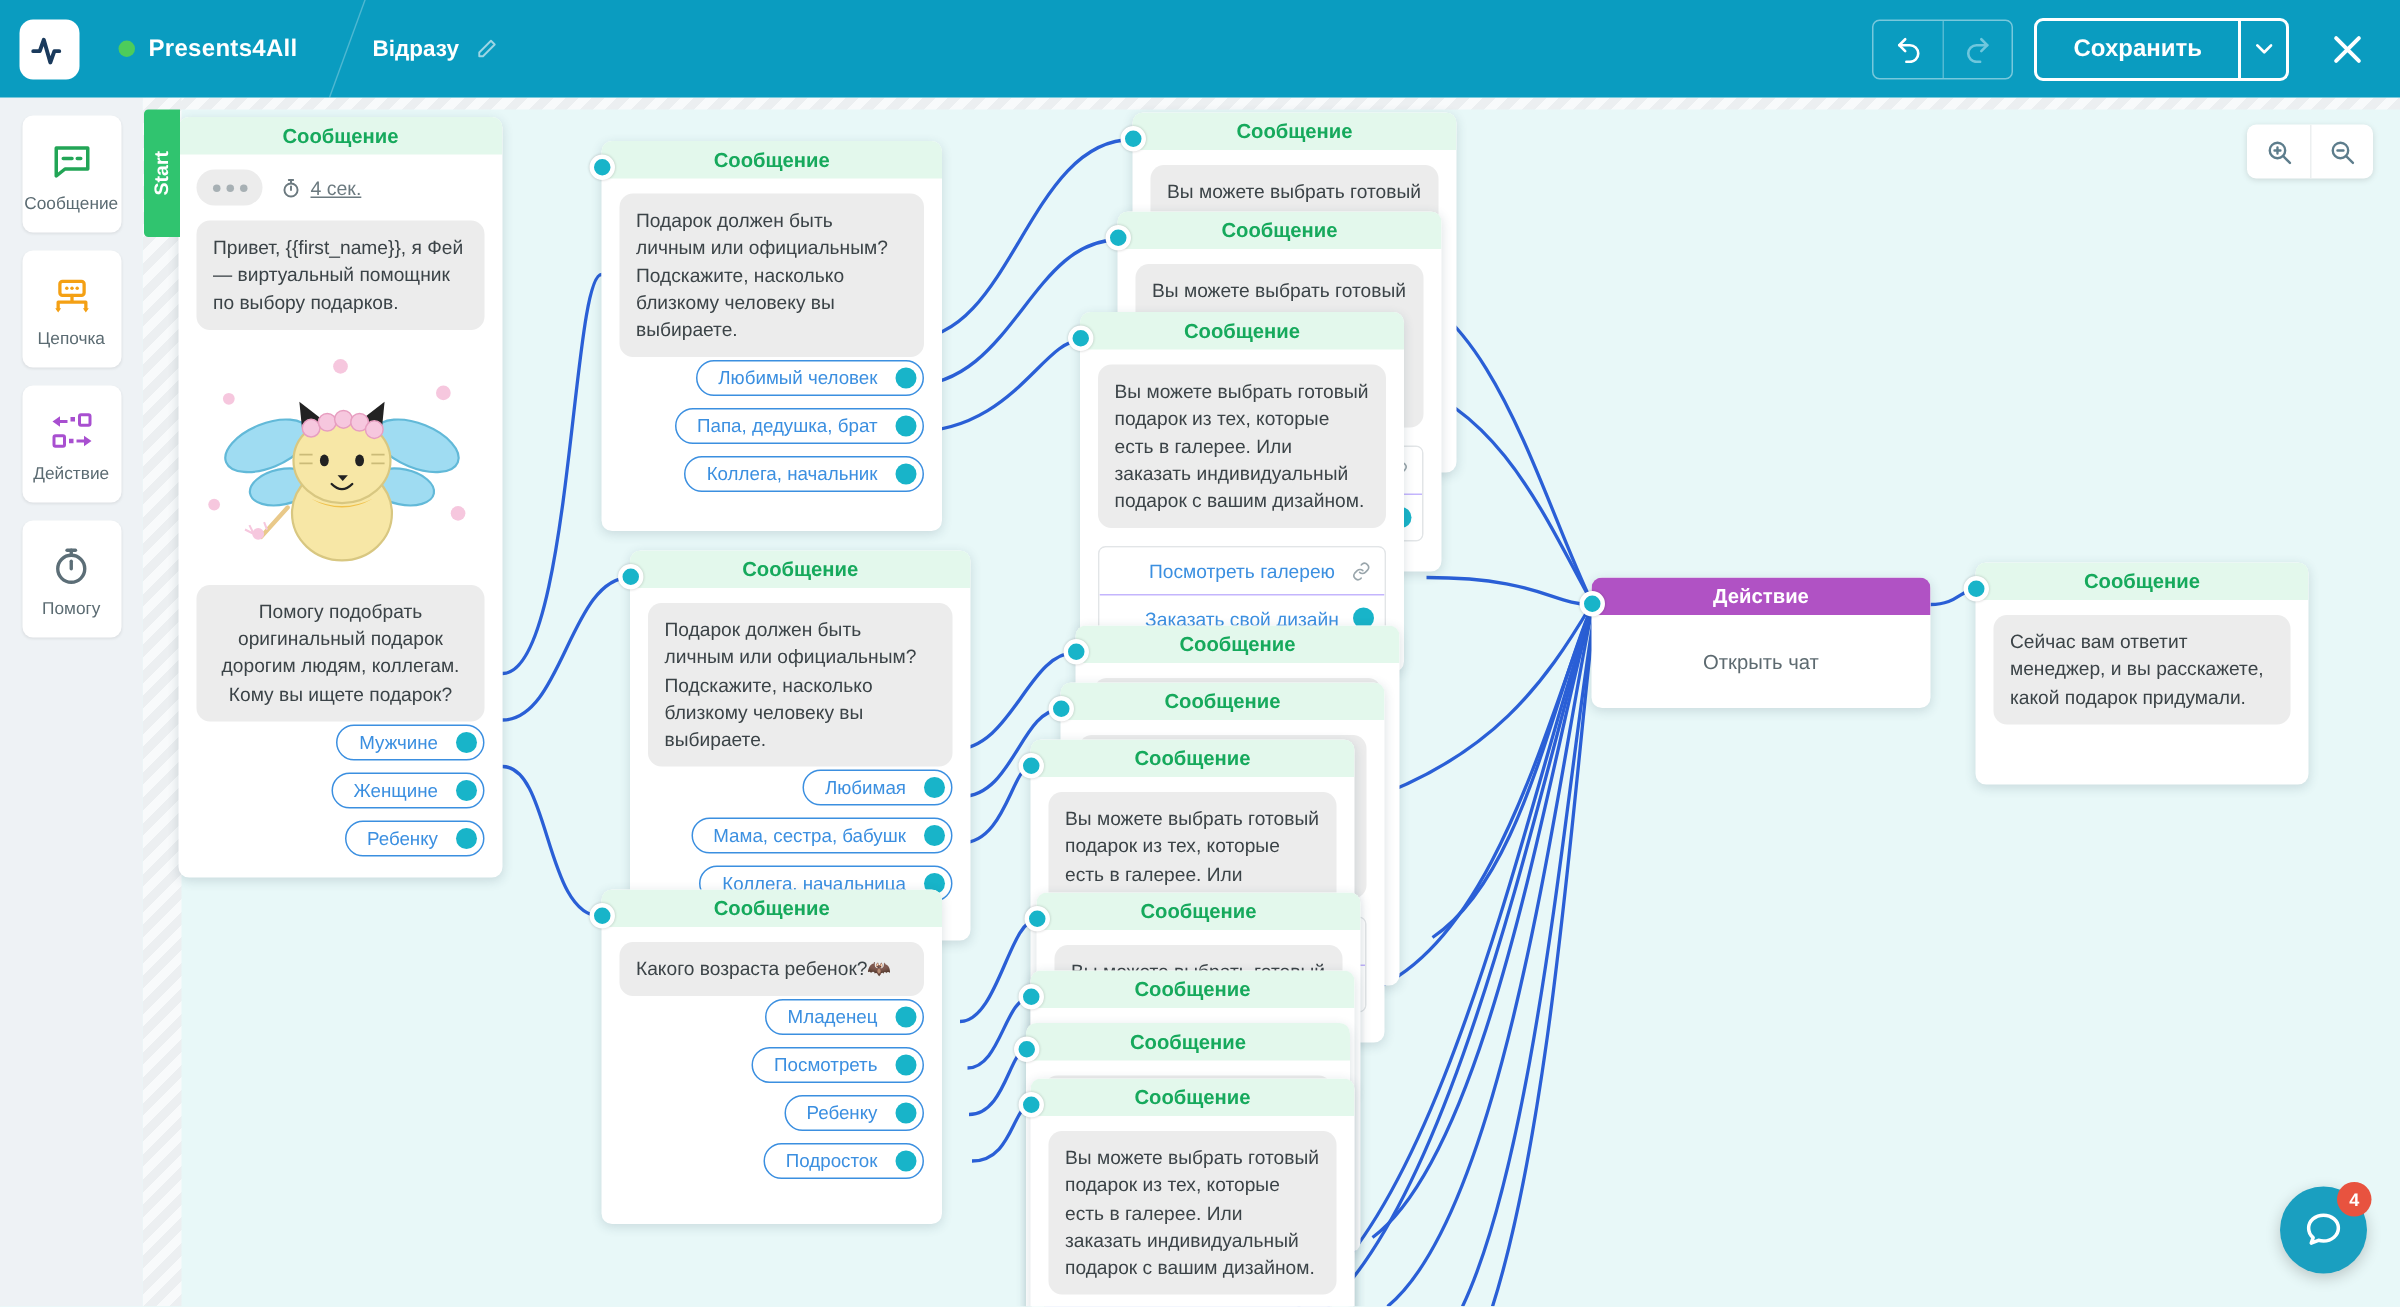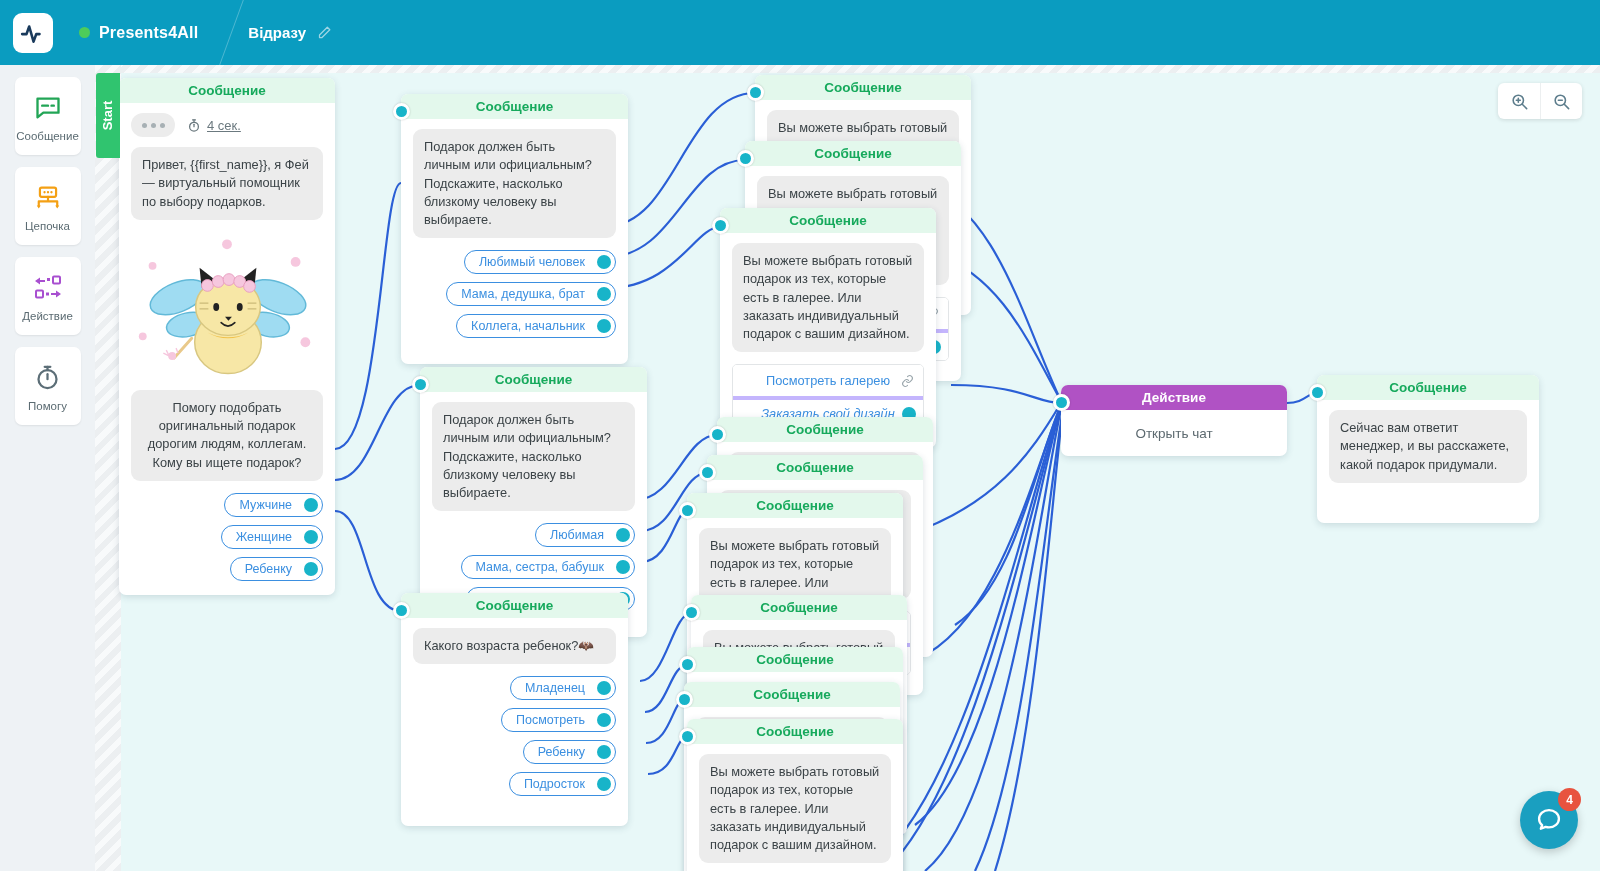--- a/index.html
+++ b/index.html
@@ -122,52 +122,52 @@
     font-size: 12.8px; line-height: 1.43; color: #3b4347;
   }
   .typing-row { display: flex; align-items: center; gap: 12px; margin-bottom: 10px; }
   .typing-bubble {
     width: 44px; height: 24px; background: #ececec; border-radius: 12px;
     display: flex; align-items: center; justify-content: center; gap: 4px;
   }
   .typing-bubble i { width: 5px; height: 5px; border-radius: 50%; background: #a7b0b4; display: block; }
   .timer { display: flex; align-items: center; gap: 6px; font-size: 13px; color: #6b797f; text-decoration: underline; }
 
-  .btn-list { margin-top: 12px; display: flex; flex-direction: column; align-items: flex-end; gap: 8px; }
+  .btn-list { margin-top: 2px; display: flex; flex-direction: column; align-items: flex-end; gap: 8px; }
   .qbtn {
     position: relative; border: 1px solid #3b8fe0; border-radius: 14px;
     background: #fff; color: #3b8fe0; font-size: 12.5px;
     padding: 4px 30px 4px 14px; cursor: pointer; white-space: nowrap;
   }
   .qbtn .conn {
     position: absolute; right: 4px; top: 50%; transform: translateY(-50%);
     width: 14px; height: 14px; border-radius: 50%; background: #18b4c9;
     box-shadow: 0 0 0 2.5px #fff;
   }
   .link-list { margin-top: 12px; border: 1px solid #e2e5e7; border-radius: 5px; overflow: hidden; }
   .link-row {
     position: relative; height: 31px; display: flex; align-items: center; justify-content: center;
     color: #3b8fe0; font-size: 12.8px; cursor: pointer; background: #fff;
   }
-  .link-row + .link-row { border-top: 4px solid #c4b5fd; font-style: italic; }
+  .link-row + .link-row { border-top: 1px solid #c4b5fd; }
   .link-row .ic { position: absolute; right: 9px; top: 50%; transform: translateY(-50%); display: flex; }
   .link-row .conn {
     position: absolute; right: 7px; top: 50%; transform: translateY(-50%);
     width: 14px; height: 14px; border-radius: 50%; background: #18b4c9;
     box-shadow: 0 0 0 2.5px #fff;
   }
 
   
   .in-dot {
     position: absolute; width: 17px; height: 17px; border-radius: 50%;
     background: #18b4c9; border: 3px solid #fff; z-index: 8;
     box-shadow: 0 0 2px rgba(0,0,0,.22);
   }
 
-  .act-body { height: 46px; display: flex; align-items: center; justify-content: center;
+  .act-body { height: 62px; display: flex; align-items: center; justify-content: center;
     font-size: 13.5px; color: #5d6a70; }
 
   .fairy-wrap { margin-top: 10px; height: 152px; display: flex; align-items: center; justify-content: center; }
 
   
   #zoom-ctrls {
     position: absolute; right: 18px; top: 18px; display: flex; z-index: 20;
     background: #fff; border-radius: 6px; box-shadow: 0 1px 4px rgba(0,0,0,.13); overflow: hidden;
   }
   .zbtn { width: 42px; height: 36px; display: flex; align-items: center; justify-content: center; cursor: pointer; }
@@ -205,20 +205,51 @@
 
   <div id="flow-name">
     <span>Відразу</span>
     <span class="pencil">
       <svg width="15" height="15" viewBox="0 0 24 24" fill="none" stroke="#cfe9f1" stroke-width="2" stroke-linecap="round" stroke-linejoin="round">
         <path d="M16.5 3.5l4 4L8 20H4v-4z"></path>
       </svg>
     </span>
   </div>
 
+  <div id="hdr-right">
+    <div class="undo-group">
+      <div class="undo-btn">
+        <svg width="19" height="19" viewBox="0 0 24 24" fill="none" stroke="#ffffff" stroke-width="2.2" stroke-linecap="round" stroke-linejoin="round">
+          <path d="M9 14L4 9l5-5"></path>
+            <path d="M4 9h9a7 7 0 0 1 0 14h-3"></path>
+        </svg>
+      </div>
+      <div class="undo-btn">
+        <svg width="19" height="19" viewBox="0 0 24 24" fill="none" stroke="#6fc7dd" stroke-width="2.2" stroke-linecap="round" stroke-linejoin="round">
+          <path d="M15 14l5-5-5-5"></path>
+            <path d="M20 9h-9a7 7 0 0 0 0 14h3"></path>
+        </svg>
+      </div>
+    </div>
+
+    <div class="save-group">
+      <button id="save-button">Сохранить</button>
+      <div id="save-caret">
+        <svg width="11" height="8" viewBox="0 0 12 8">
+            <path d="M1 1l5 5 5-5" stroke="#fff" stroke-width="2" fill="none" stroke-linecap="round" stroke-linejoin="round"></path>
+          </svg>
+      </div>
+    </div>
+
+    <div id="close-button">
+      <svg width="26" height="26" viewBox="0 0 24 24" stroke="#fff" stroke-width="2.4" stroke-linecap="round">
+        <path d="M5 5l14 14M19 5L5 19"></path>
+      </svg>
+    </div>
+  </div>
 </div>
 
 <div id="sidebar">
   <div class="side-item">
     <span class="si-icon">
       <svg width="28" height="28" viewBox="0 0 24 24" fill="none" stroke="#22a556" stroke-width="2" stroke-linejoin="round">
         <path d="M3 4h18v12H8l-5 4z"></path>
           <path d="M7 10h5M15 10h2" stroke-linecap="round"></path>
       </svg>
     </span>
@@ -406,21 +437,21 @@
   <div class="node" style="left:306px; top:29px; width:227px;">
     <div class="node-hdr msg">Сообщение</div>
     <div class="node-body" style="padding-bottom:26px;">
       <div class="bubble">Подарок должен быть личным или официальным? Подскажите, насколько близкому человеку вы выбираете.</div>
       <div class="btn-list">
         <div class="qbtn">
           <span>Любимый человек</span>
           <span class="conn"></span>
         </div>
         <div class="qbtn">
-          <span>Мама, дедушка, брат</span>
+          <span>Папа, дедушка, брат</span>
           <span class="conn"></span>
         </div>
         <div class="qbtn">
           <span>Коллега, начальник</span>
           <span class="conn"></span>
         </div>
       </div>
     </div>
   </div>
 

